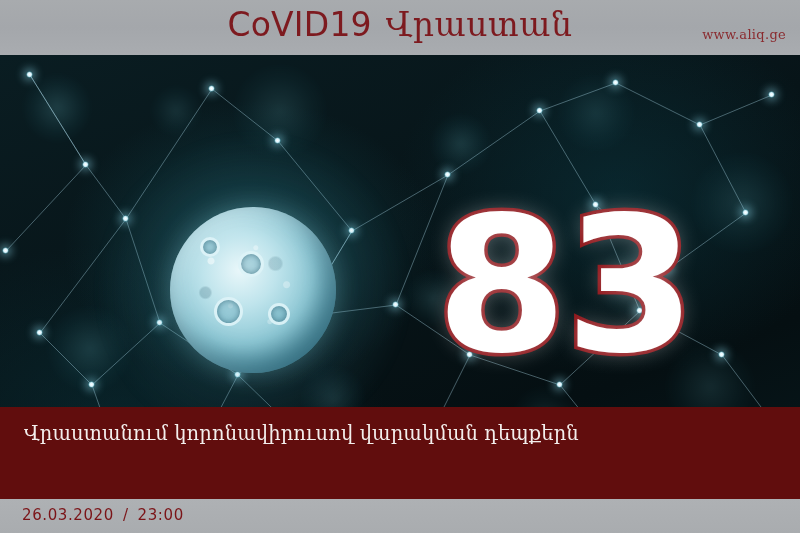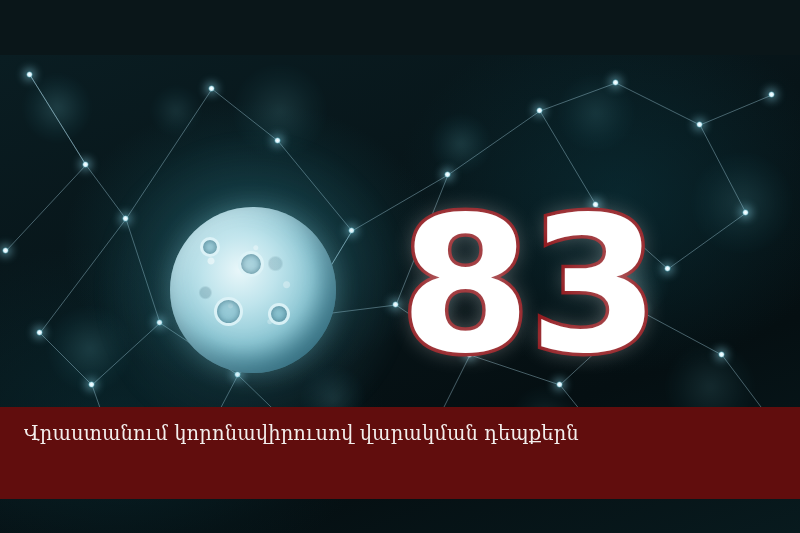--- a/index.html
+++ b/index.html
@@ -176,39 +176,40 @@
     background: rgba(110,175,192,0.45);
     box-shadow: inset 0 0 6px rgba(20,70,88,0.55);
   }
 
   
   .big-number {
     position: absolute;
     left: 400px;
     top: 130px;
     width: 330px;
+    text-align: center;
     font-family: "DejaVu Sans", "Liberation Sans", sans-serif;
     font-weight: bold;
     font-size: 188px;
     line-height: 200px;
     color: #ffffff;
     letter-spacing: -2px;
     -webkit-text-stroke: 7px #8d1116;
     paint-order: stroke fill;
     text-shadow: 0 0 22px rgba(255,255,255,0.35);
     z-index: 5;
   }
 
   
   .caption-band {
     position: absolute;
     left: 0;
     top: 407px;
     width: 800px;
-    height: 92px;
+    height: 112px;
     background: #610d0d;
     z-index: 7;
   }
   .caption-text {
     position: absolute;
     left: 24px;
     top: 10px;
     right: 24px;
     color: #f3eeec;
     font-family: "DejaVu Serif", "Liberation Serif", serif;
@@ -242,20 +243,26 @@
   }
   .footer-meta .sep {
     margin: 0 9px;
   }
 </style>
 </head>
 <body>
 
 <div class="poster">
 
+  <div class="header-bar">
+    <div class="header-title">
+      <span class="t-latin">CoVID19</span><span class="t-arm">Վրաստան</span>
+    </div>
+    <div class="header-site">www.aliq.ge</div>
+  </div>
 
   <div class="art">
 
     <div class="bokeh" style="left:22px;  top:18px;  width:70px;  height:70px;  opacity:.45;"></div>
     <div class="bokeh" style="left:232px; top:8px;   width:96px;  height:96px;  opacity:.35;"></div>
     <div class="bokeh" style="left:430px; top:58px;  width:62px;  height:62px;  opacity:.40;"></div>
     <div class="bokeh" style="left:556px; top:18px;  width:80px;  height:80px;  opacity:.30;"></div>
     <div class="bokeh" style="left:690px; top:96px;  width:104px; height:104px; opacity:.34;"></div>
     <div class="bokeh" style="left:596px; top:190px; width:74px;  height:74px;  opacity:.42;"></div>
     <div class="bokeh" style="left:404px; top:214px; width:58px;  height:58px;  opacity:.36;"></div>
@@ -449,14 +456,19 @@
 
     <div class="big-number">83</div>
   </div>
 
   <div class="caption-band">
     <div class="caption-text">
       <span class="line">Վրաստանում կորոնավիրուսով վարակման դեպքերն</span>
     </div>
   </div>
 
+  <div class="footer-bar">
+    <div class="footer-meta">
+      <span>26.03.2020</span><span class="sep">/</span><span>23:00</span>
+    </div>
+  </div>
 
 </div>
 
 </body></html>

